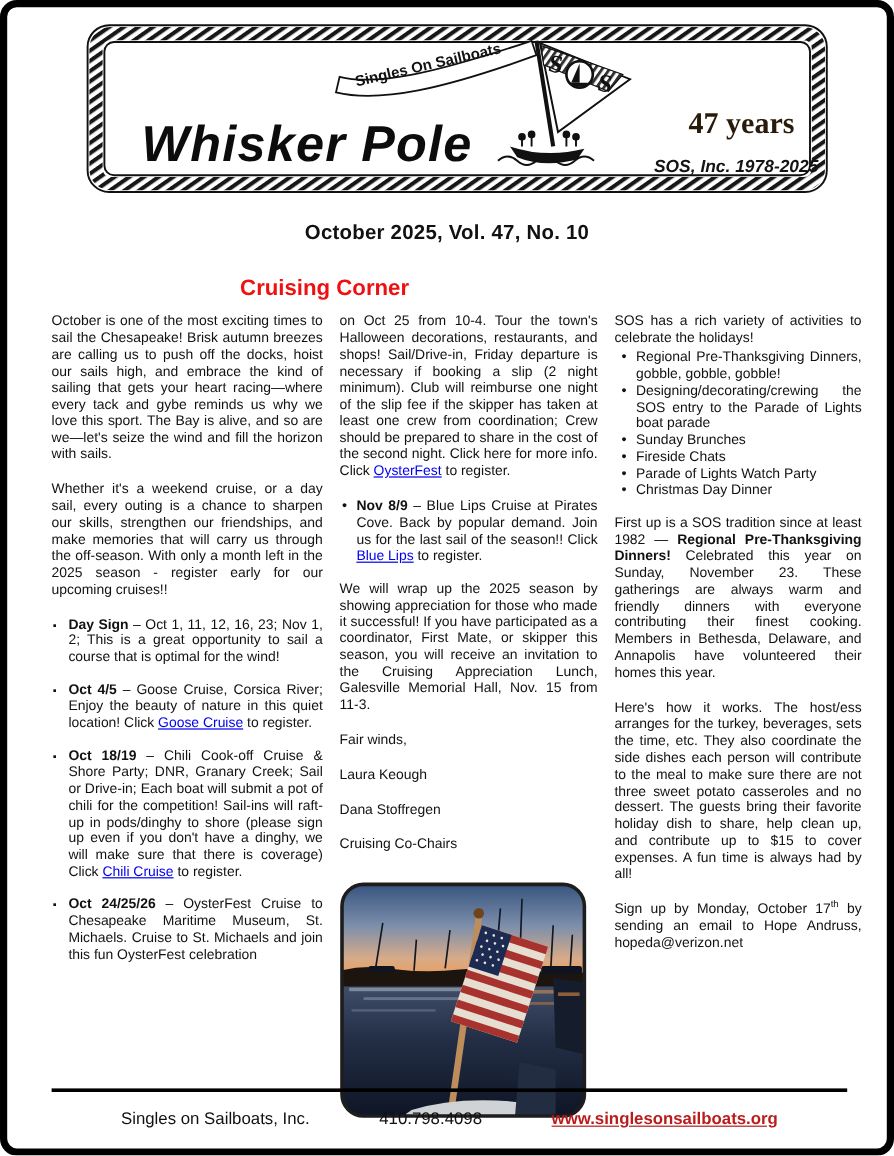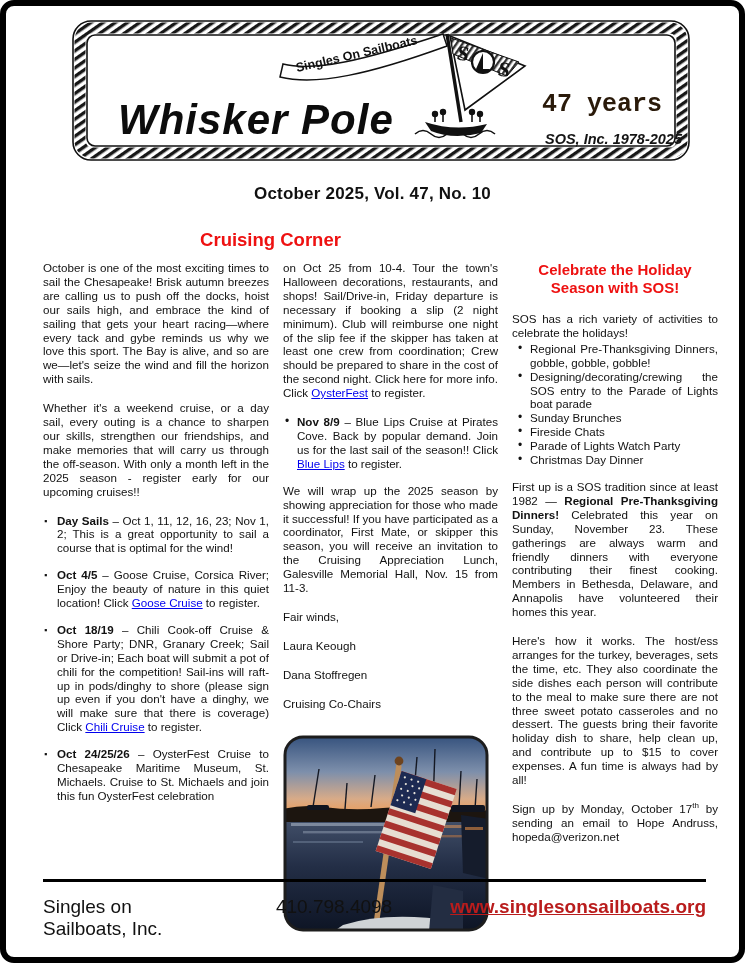--- a/index.html
+++ b/index.html
@@ -6,21 +6,21 @@
   body{font-family:"Liberation Sans","DejaVu Sans",sans-serif;color:#111;}
   .page{position:relative;width:745px;height:963px;box-sizing:border-box;border:6px solid #000;
         border-radius:14px;background:#fff;overflow:hidden;}
 
   
   .masthead{position:absolute;left:64px;top:12px;width:622px;height:145px;}
   .rope-svg{position:absolute;left:0;top:0;width:100%;height:100%;}
   .wp-title{position:absolute;left:48px;top:78px;font-size:42px;font-weight:bold;font-style:italic;
             letter-spacing:1px;color:#0c0c0c;}
   .logo-svg{position:absolute;left:205px;top:4px;width:252px;height:120px;}
-  .years{position:absolute;right:30px;top:72px;font-family:Liberation Mono, monospace;
+  .years{position:absolute;right:30px;top:72px;font-family:Liberation Serif, serif;
          font-weight:bold;font-size:25px;color:#2a1a0a;}
   .incline{position:absolute;right:10px;top:113px;font-size:14.5px;font-weight:bold;font-style:italic;color:#141414;}
 
   
   .issue{margin-top:21px;text-align:center;}
   .issue span{font-size:17px;font-weight:bold;letter-spacing:.2px;}
   .red-head{color:#ee1111;font-weight:bold;}
   .cruising-head{font-size:18.5px;text-align:center;margin:0 0 10px;}
   .holiday-head{font-size:15px;line-height:18px;text-align:center;margin:0 2px 15px;}
 
@@ -41,21 +41,21 @@
   .sig{text-align:right;padding-right:4px;margin:0;}
   .closing{margin:0 0 14px;}
   sup{font-size:8px;vertical-align:super;line-height:0;}
 
   
   .photo{width:206px;margin-top:9px;}
 
   
   .footer{position:absolute;left:37px;right:33px;bottom:17px;border-top:3px solid #000;
           padding-top:14px;display:flex;justify-content:center;align-items:flex-start;gap:58px;
-          font-size:19px;}
+          font-size:14px;}
   .site{font-weight:bold;color:#b91c1c;text-decoration:underline;cursor:pointer;}
 </style>
 </head>
 <body>
 
 <div class="page">
 
   <div class="masthead">
     <svg class="rope-svg" viewBox="0 0 622 145" preserveAspectRatio="none">
       <defs>
@@ -121,21 +121,21 @@
     <div class="grid">
       <div class="span2">
         <h2 class="red-head cruising-head">Cruising Corner</h2>
       </div>
       <div></div>
 
       <div class="col">
         <p>October is one of the most exciting times to sail the Chesapeake! Brisk autumn breezes are calling us to push off the docks, hoist our sails high, and embrace the kind of sailing that gets your heart racing—where every tack and gybe reminds us why we love this sport. The Bay is alive, and so are we—let's seize the wind and fill the horizon with sails.</p>
         <p>Whether it's a weekend cruise, or a day sail, every outing is a chance to sharpen our skills, strengthen our friendships, and make memories that will carry us through the off-season. With only a month left in the 2025 season - register early for our upcoming cruises!!</p>
         <ul class="blt">
-          <li class="sq"><span class="b">Day Sails</span><span> – Oct 1, 11, 12, 16, 23; Nov 1, 2; This is a great opportunity to sail a course that is optimal for the wind!</span></li>
+          <li class="sq"><span class="b">Day Sign</span><span> – Oct 1, 11, 12, 16, 23; Nov 1, 2; This is a great opportunity to sail a course that is optimal for the wind!</span></li>
           <li class="sq"><span class="b">Oct 4/5</span><span> – Goose Cruise, Corsica River; Enjoy the beauty of nature in this quiet location! Click </span><a class="lnk">Goose Cruise</a><span> to register.</span></li>
           <li class="sq"><span class="b">Oct 18/19</span><span> – Chili Cook-off Cruise &amp; Shore Party; DNR, Granary Creek; Sail or Drive-in; Each boat will submit a pot of chili for the competition! Sail-ins will raft-up in pods/dinghy to shore (please sign up even if you don't have a dinghy, we will make sure that there is coverage) Click </span><a class="lnk">Chili Cruise</a><span> to register.</span></li>
           <li class="sq"><span class="b">Oct 24/25/26</span><span> – OysterFest Cruise to Chesapeake Maritime Museum, St. Michaels. Cruise to St. Michaels and join this fun OysterFest celebration</span></li>
         </ul>
       </div>
 
       <div class="col">
         <p><span>on Oct 25 from 10-4. Tour the town's Halloween decorations, restaurants, and shops! Sail/Drive-in, Friday departure is necessary if booking a slip (2 night minimum). Club will reimburse one night of the slip fee if the skipper has taken at least one crew from coordination; Crew should be prepared to share in the cost of the second night. Click here for more info. Click </span><a class="lnk">OysterFest</a><span> to register.</span></p>
         <ul class="blt">
           <li class="rd"><span class="b">Nov 8/9</span><span> – Blue Lips Cruise at Pirates Cove. Back by popular demand. Join us for the last sail of the season!! Click </span><a class="lnk">Blue Lips</a><span> to register.</span></li>
@@ -230,21 +230,20 @@
             </g>
 
             <path d="M60,190 q45,-14 110,-4 l10,11 -130,0 Z" fill="#cfd3d6"></path>
             <path d="M150,150 l30,6 0,41 -34,0 Z" fill="#232d42"></path>
           </g>
           <rect x="2" y="2" width="202" height="193" rx="18" fill="none" stroke="#1d1d1d" stroke-width="3"></rect>
         </svg>
       </div>
 
       <div class="col">
-        <h3 class="red-head holiday-head">Celebrate the Holiday Season with SOS!</h3>
         <p style="margin-bottom:2px;">SOS has a rich variety of activities to celebrate the holidays!</p>
         <ul class="blt tight" style="padding-left:18px;">
           <li class="rd">Regional Pre-Thanksgiving Dinners, gobble, gobble, gobble!</li>
           <li class="rd">Designing/decorating/crewing the SOS entry to the Parade of Lights boat parade</li>
           <li class="rd">Sunday Brunches</li>
           <li class="rd">Fireside Chats</li>
           <li class="rd">Parade of Lights Watch Party</li>
           <li class="rd">Christmas Day Dinner</li>
         </ul>
         <p style="margin-top:13px;"><span>First up is a SOS tradition since at least 1982 — </span><span class="b">Regional Pre-Thanksgiving Dinners!</span><span> Celebrated this year on Sunday, November 23. These gatherings are always warm and friendly dinners with everyone contributing their finest cooking. Members in Bethesda, Delaware, and Annapolis have volunteered their homes this year.</span></p>

